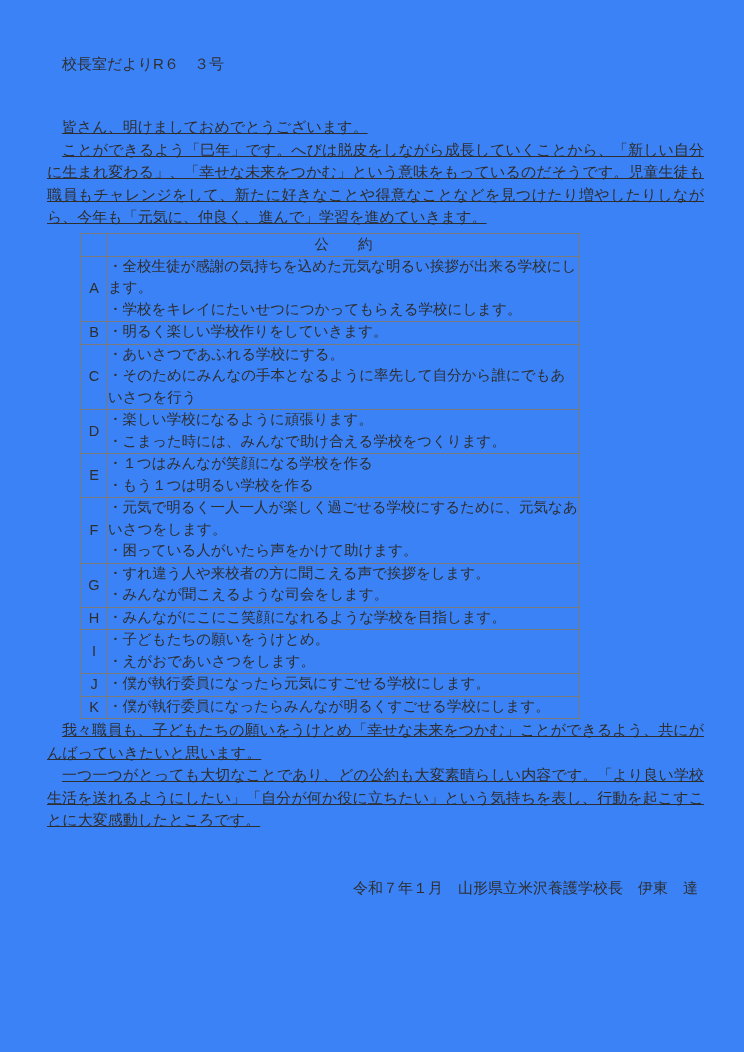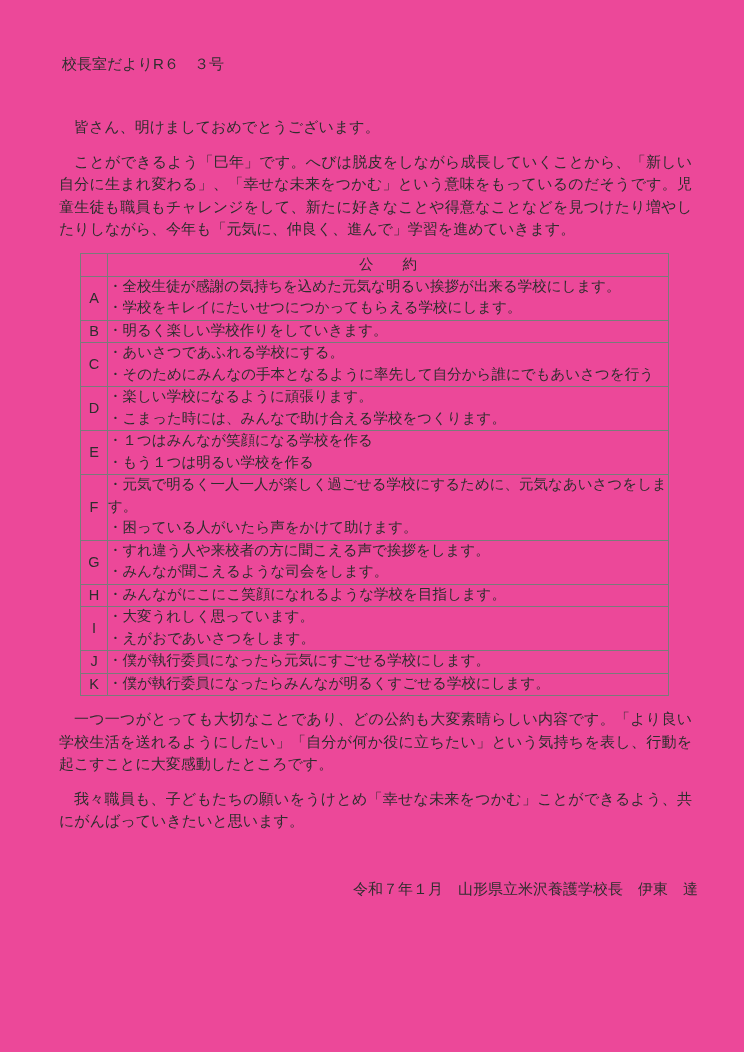--- a/index.html
+++ b/index.html
@@ -5,43 +5,44 @@
   html, body {
     margin: 0;
     padding: 0;
     background: #ffffff;
   }
   .page {
     position: relative;
     width: 744px;
     height: 1052px;
     box-sizing: border-box;
-    background: #ec4899;
+    background: #3b82f6;
     color: #2e2e2e;
     font-family: "Liberation Sans", "DejaVu Sans", sans-serif;
     font-size: 15px;
     padding: 54px 40px 0 47px;
     overflow: hidden;
   }
   .doc-title {
     text-indent: 1em;
     line-height: 20px;
     margin: 0 0 42px 0;
     font-weight: normal;
     font-size: 15px;
   }
   p.body-para {
-    margin: 12px;
+    margin: 0;
     line-height: 22.5px;
     text-indent: 1em;
     text-align: justify;
+    text-decoration: underline;
   }
   table.pledge-table {
     border-collapse: collapse;
-    width: 589px;
+    width: 500px;
     margin: 4px 0 0 33px;
     table-layout: fixed;
   }
   table.pledge-table th,
   table.pledge-table td {
     border: 1px solid #7a7a7a;
     font-weight: normal;
     font-size: 14.5px;
     line-height: 21px;
     padding: 0;
@@ -145,37 +146,37 @@
       </tr>
         <tr>
         <td class="cand-label">H</td>
         <td class="pledge-cell">
             <div class="pledge-line">・みんながにこにこ笑顔になれるような学校を目指します。</div>
           </td>
       </tr>
         <tr>
         <td class="cand-label">I</td>
         <td class="pledge-cell">
-            <div class="pledge-line">・大変うれしく思っています。</div>
+            <div class="pledge-line">・子どもたちの願いをうけとめ。</div>
             <div class="pledge-line">・えがおであいさつをします。</div>
           </td>
       </tr>
         <tr>
         <td class="cand-label">J</td>
         <td class="pledge-cell">
             <div class="pledge-line">・僕が執行委員になったら元気にすごせる学校にします。</div>
           </td>
       </tr>
         <tr>
         <td class="cand-label">K</td>
         <td class="pledge-cell">
             <div class="pledge-line">・僕が執行委員になったらみんなが明るくすごせる学校にします。</div>
           </td>
       </tr>
       </tbody>
   </table>
 
+  <p class="body-para">我々職員も、子どもたちの願いをうけとめ「幸せな未来をつかむ」ことができるよう、共にがんばっていきたいと思います。</p>
   <p class="body-para closing">一つ一つがとっても大切なことであり、どの公約も大変素晴らしい内容です。「より良い学校生活を送れるようにしたい」「自分が何か役に立ちたい」という気持ちを表し、行動を起こすことに大変感動したところです。</p>
-  <p class="body-para">我々職員も、子どもたちの願いをうけとめ「幸せな未来をつかむ」ことができるよう、共にがんばっていきたいと思います。</p>
 
   <p class="signature">令和７年１月　山形県立米沢養護学校長　伊東　達</p>
 
 </div>
 
 </body></html>

